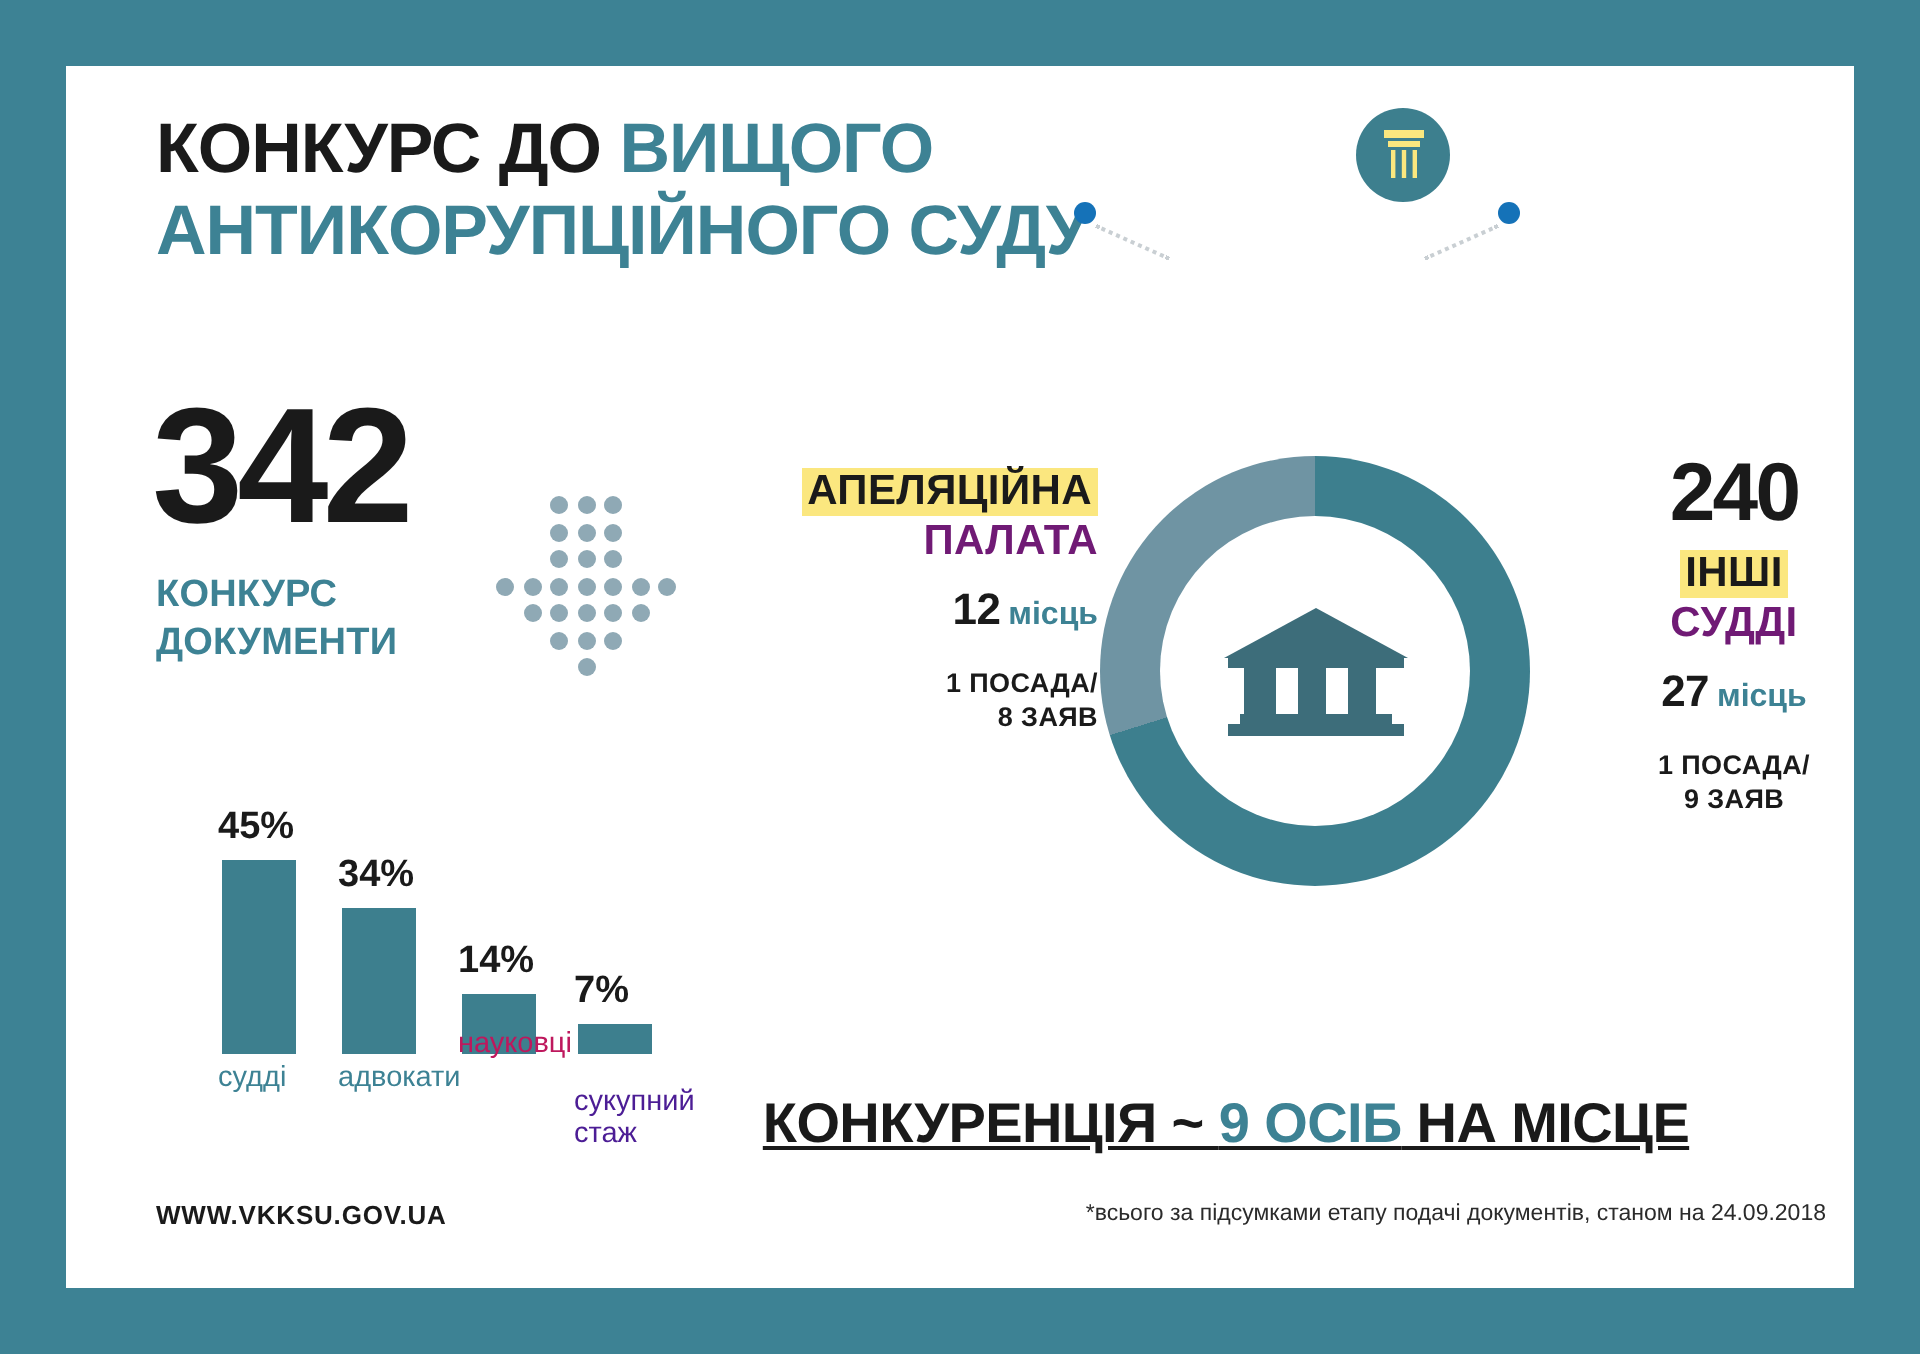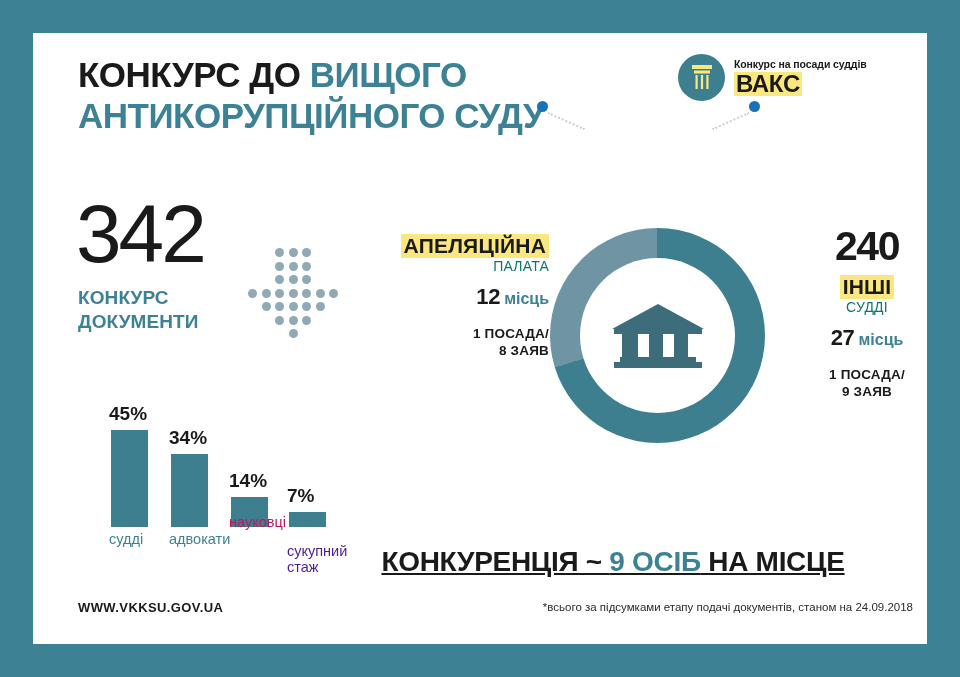--- a/index.html
+++ b/index.html
@@ -56,21 +56,21 @@
     letter-spacing: -0.3px;
     display: inline-block;
     background: #fbe77f;
     padding: 0 2px;
     line-height: 1.02;
   }
 
   
   .big342 {
     position: absolute; left: 43px; top: 160px;
-    font-size: 82px; font-weight: normal; color: #1a1a1a;
+    font-size: 82px; font-weight: bold; color: #1a1a1a;
     letter-spacing: -3px; line-height: 1;
   }
   .sub342 {
     position: absolute; left: 45px; top: 253px;
     font-size: 19px; font-weight: bold; color: #3d8294;
     line-height: 1.28; letter-spacing: 0.1px;
   }
   .arrow-dots {
     position: absolute; left: 215px; top: 215px;
     width: 86px; height: 98px;
@@ -117,21 +117,21 @@
     font-size: 41px; font-weight: bold; color: #1a1a1a;
     letter-spacing: -1.4px; line-height: 1;
   }
   .stat .hl {
     display: inline-block;
     font-size: 21px; font-weight: bold; color: #1a1a1a;
     background: #fbe77f; padding: 0 3px; margin-top: 8px;
     letter-spacing: 0.2px; line-height: 1.14;
   }
   .stat .l2 {
-    font-size: 14px; font-weight: normal; color: #0f766e;
+    font-size: 21px; font-weight: bold; color: #701a75;
     letter-spacing: 0.2px; line-height: 1.14; margin-top: 1px;
   }
   .stat .seats { margin-top: 11px; line-height: 1; white-space: nowrap; }
   .stat .seats b { font-size: 22px; font-weight: bold; color: #1a1a1a; letter-spacing: -0.3px; }
   .stat .seats span { font-size: 16px; color: #3d8294; font-weight: bold; margin-left: 4px; }
   .stat .ratio {
     margin-top: 17px;
     font-size: 13.5px; font-weight: bold; color: #1a1a1a;
     line-height: 1.26; letter-spacing: 0.2px;
   }
@@ -177,24 +177,20 @@
 
     <div class="logo-wrap">
       <div class="logo-circle">
         <svg width="24" height="30" viewBox="0 0 24 30">
           <rect x="2" y="2" width="20" height="4" fill="#fbe77f"></rect>
           <rect x="4" y="7.5" width="16" height="3" fill="#fbe77f"></rect>
           <rect x="5.5" y="12" width="2.2" height="14" fill="#fbe77f"></rect>
           <rect x="10.9" y="12" width="2.2" height="14" fill="#fbe77f"></rect>
           <rect x="16.3" y="12" width="2.2" height="14" fill="#fbe77f"></rect>
         </svg>
-      </div>
-      <div class="logo-text">
-        <span class="lt-top">Конкурс на посади суддів</span>
-        <span class="lt-main">ВАКС</span>
       </div>
     </div>
 
     <div class="big342">342</div>
     <div class="sub342">
       <span>КОНКУРС</span><br>
       <span>ДОКУМЕНТИ</span>
     </div>
     <div class="arrow-dots" id="arrowDots">
         <i style="left: 27px; top: 0px; background: rgb(143, 169, 181);"></i>

